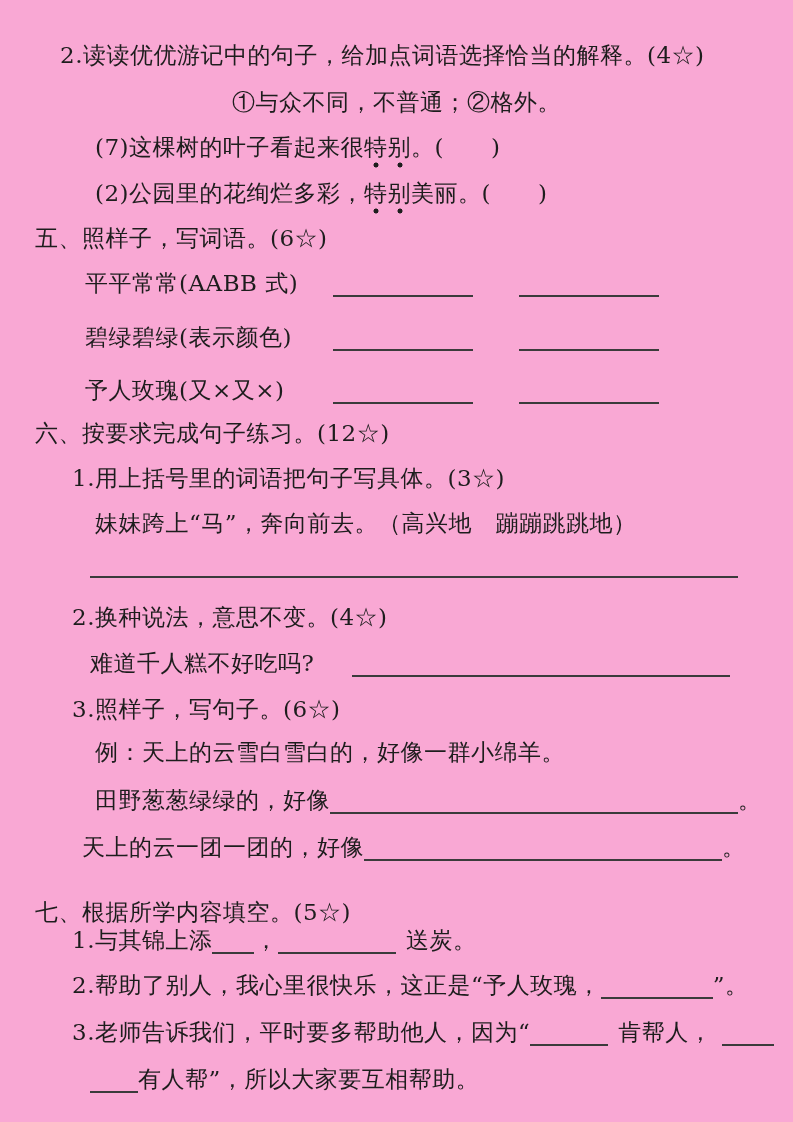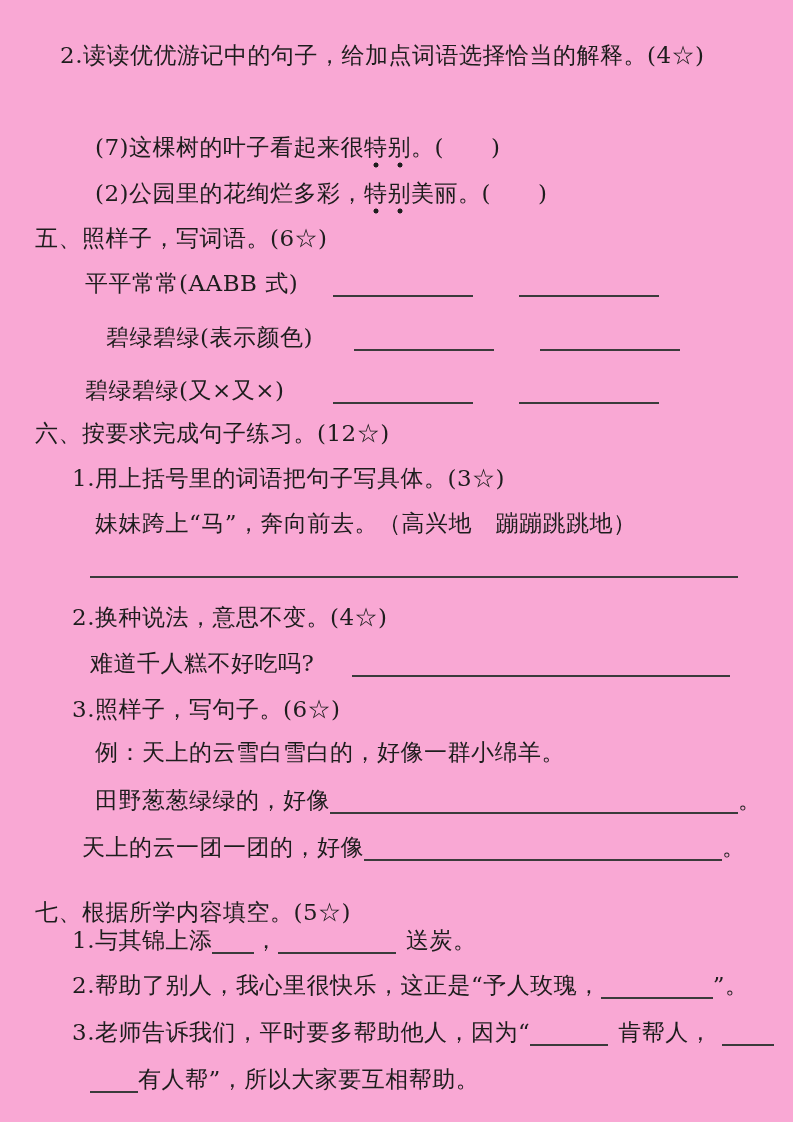--- a/index.html
+++ b/index.html
@@ -68,41 +68,42 @@
     padding-bottom: 9px;
   }
 </style>
 </head>
 <body>
 
 <div class="page">
 
   <div class="line" style="left:60px; top:40px;">2.读读优优游记中的句子，给加点词语选择恰当的解释。(4☆)</div>
 
+  <div class="line centered" style="top:87px;">①与众不同，不普通；②格外。</div>
 
   <div class="line" style="left:95px; top:132px;">
     <span>(7)这棵树的叶子看起来很</span><span class="emph">特别</span><span>。(　　)</span>
   </div>
 
   <div class="line" style="left:95px; top:178px;">
     <span>(2)公园里的花绚烂多彩，</span><span class="emph">特别</span><span>美丽。(　　)</span>
   </div>
 
   <div class="line" style="left:35px; top:223px;">五、照样子，写词语。(6☆)</div>
 
   <div class="line" style="left:85px; top:268px;">
     <span class="s5-label">平平常常(AABB 式)</span><span class="blank w140"></span><span class="blank w140 ml46"></span>
   </div>
 
-  <div class="line" style="left:85px; top:322px;margin-left:21px;">
+  <div class="line" style="left:85px; top:322px;">
     <span class="s5-label">碧绿碧绿(表示颜色)</span><span class="blank w140"></span><span class="blank w140 ml46"></span>
   </div>
 
   <div class="line" style="left:85px; top:375px;">
-    <span class="s5-label">碧绿碧绿(又×又×)</span><span class="blank w140"></span><span class="blank w140 ml46"></span>
+    <span class="s5-label">予人玫瑰(又×又×)</span><span class="blank w140"></span><span class="blank w140 ml46"></span>
   </div>
 
   <div class="line" style="left:35px; top:418px;">六、按要求完成句子练习。(12☆)</div>
 
   <div class="line" style="left:72px; top:463px;">1.用上括号里的词语把句子写具体。(3☆)</div>
 
   <div class="line" style="left:95px; top:508px;">妹妹跨上“马”，奔向前去。（高兴地　蹦蹦跳跳地）</div>
 
   <div class="rule" style="left:90px; top:576px; width:648px;"></div>
 

